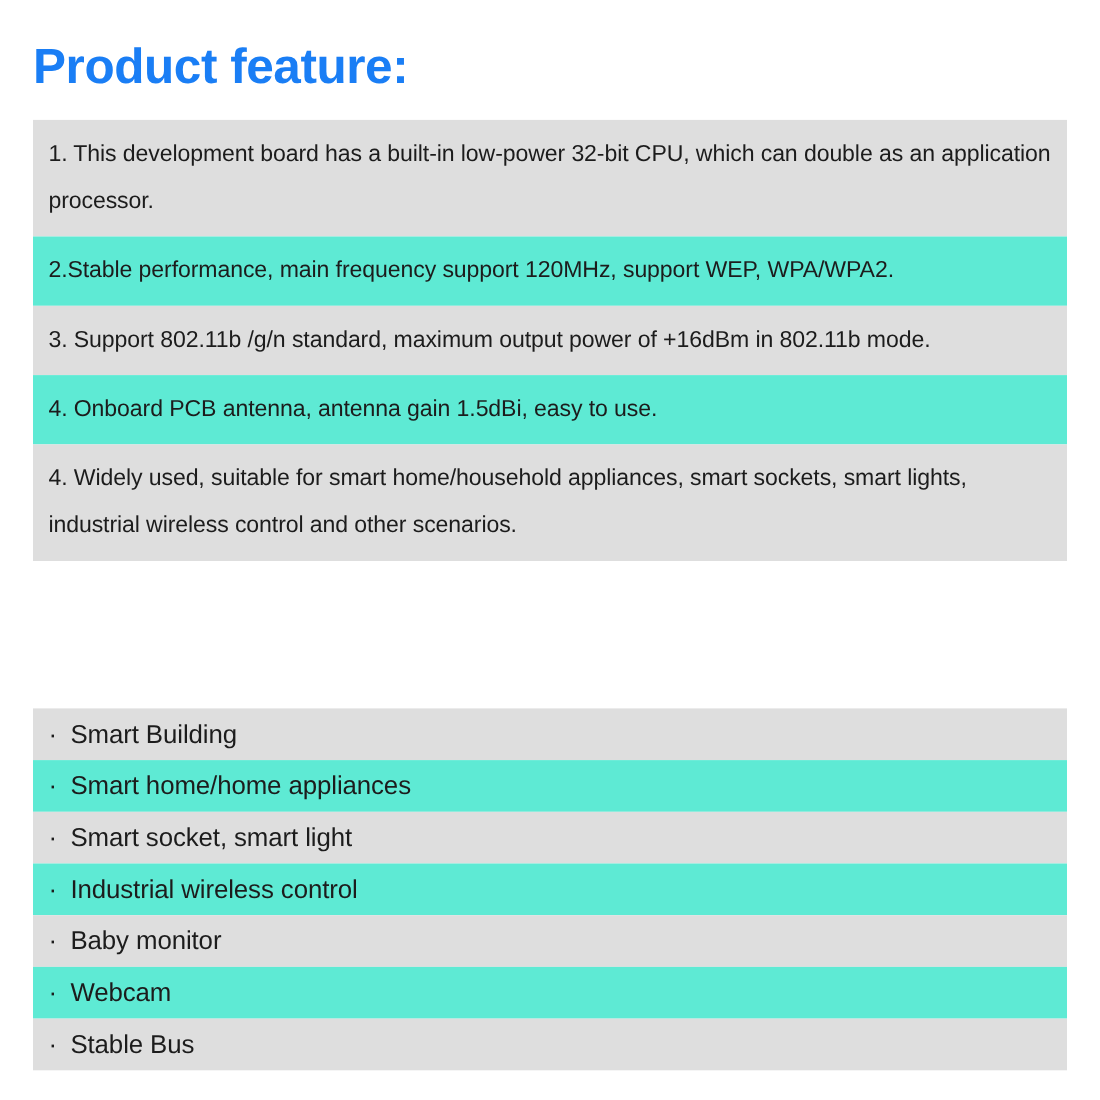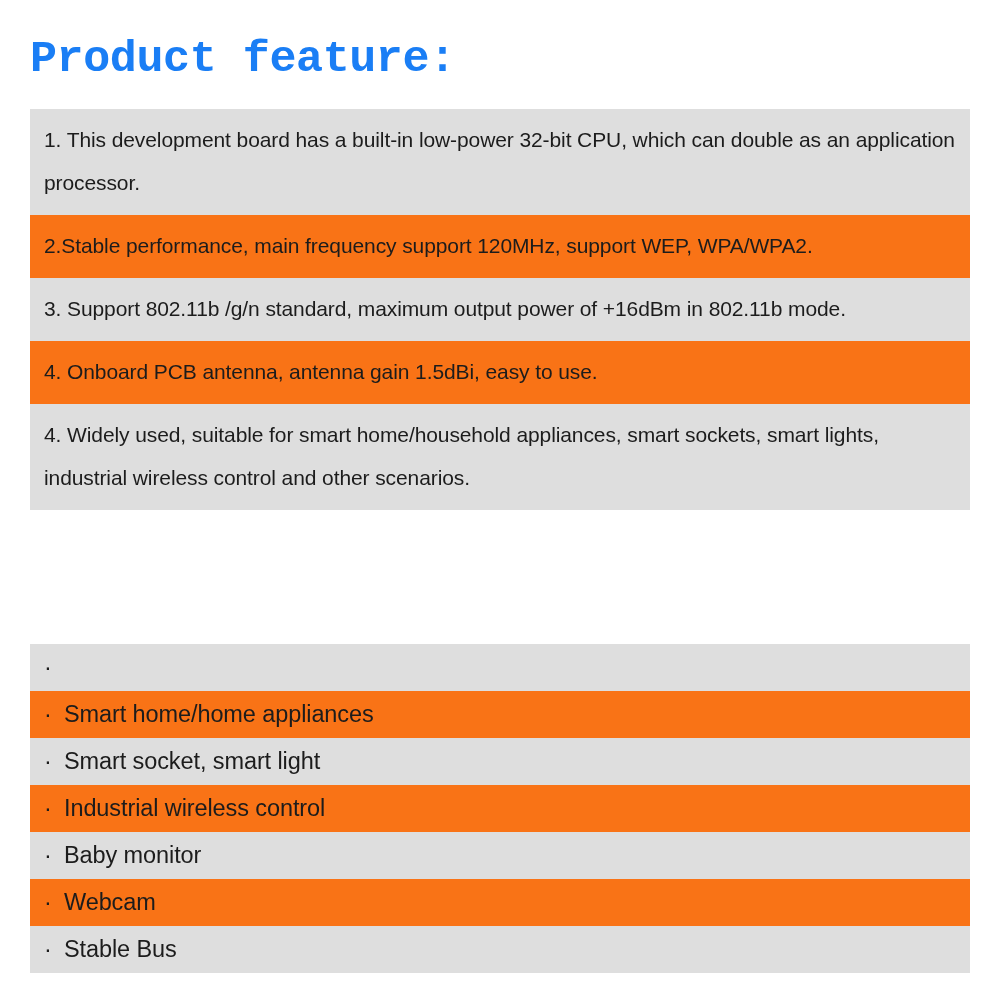--- a/index.html
+++ b/index.html
@@ -30,21 +30,20 @@
     font-size: 45px;
     font-weight: 700;
     letter-spacing: -0.4px;
     line-height: 1.05;
     white-space: nowrap;
   }
   #feature-heading {
     position: absolute;
     left: 30px;
     top: 36px;
-    font-family: Liberation Mono, monospace;
   }
   #applications-heading {
     position: absolute;
     left: 30px;
     top: 563px;
   }
 
   
   .striped-table {
     position: absolute;
@@ -55,21 +54,21 @@
   #feature-table { top: 109px; }
   #applications-table { top: 644px; }
 
   .row {
     box-sizing: border-box;
     width: 100%;
     color: #1c1c1c;
     background: #dedede;
   }
   .row.alt {
-    background: #f97316;
+    background: #5eead4;
   }
 
   
   .feature-row {
     padding: 9px 14px 11px 14px;
     font-size: 21px;
     line-height: 43px;
     letter-spacing: -0.1px;
   }
 
@@ -113,20 +112,21 @@
     <div class="row feature-row alt">4. Onboard PCB antenna, antenna gain 1.5dBi, easy to use.</div>
 
     <div class="row feature-row">4. Widely used, suitable for smart home/household appliances, smart sockets, smart lights, industrial wireless control and other scenarios.</div>
   </div>
 
 
   <div class="striped-table" id="applications-table">
 
     <div class="row app-row">
       <span class="app-bullet">·</span>
+      <span class="app-label">Smart Building</span>
     </div>
 
     <div class="row app-row alt">
       <span class="app-bullet">·</span>
       <span class="app-label">Smart home/home appliances</span>
     </div>
 
     <div class="row app-row">
       <span class="app-bullet">·</span>
       <span class="app-label">Smart socket, smart light</span>

